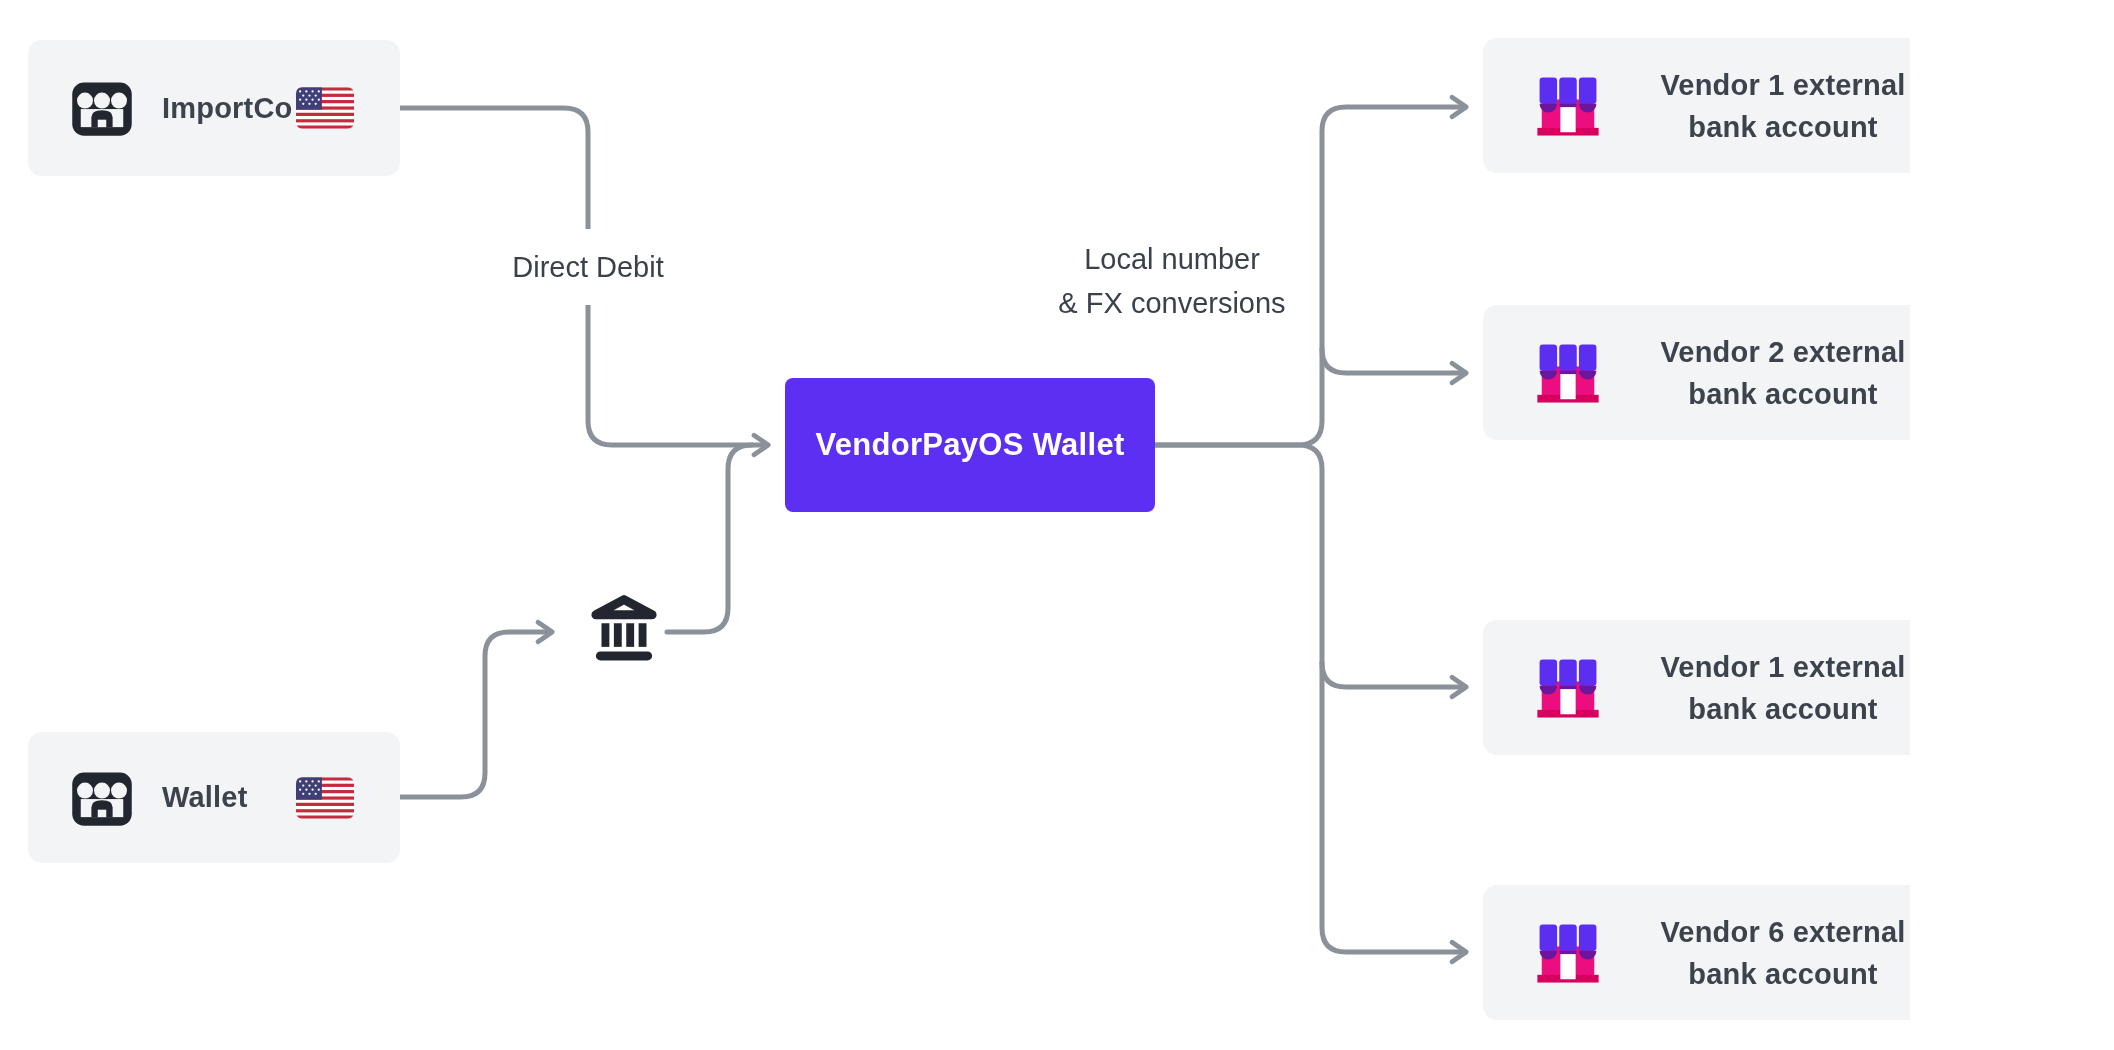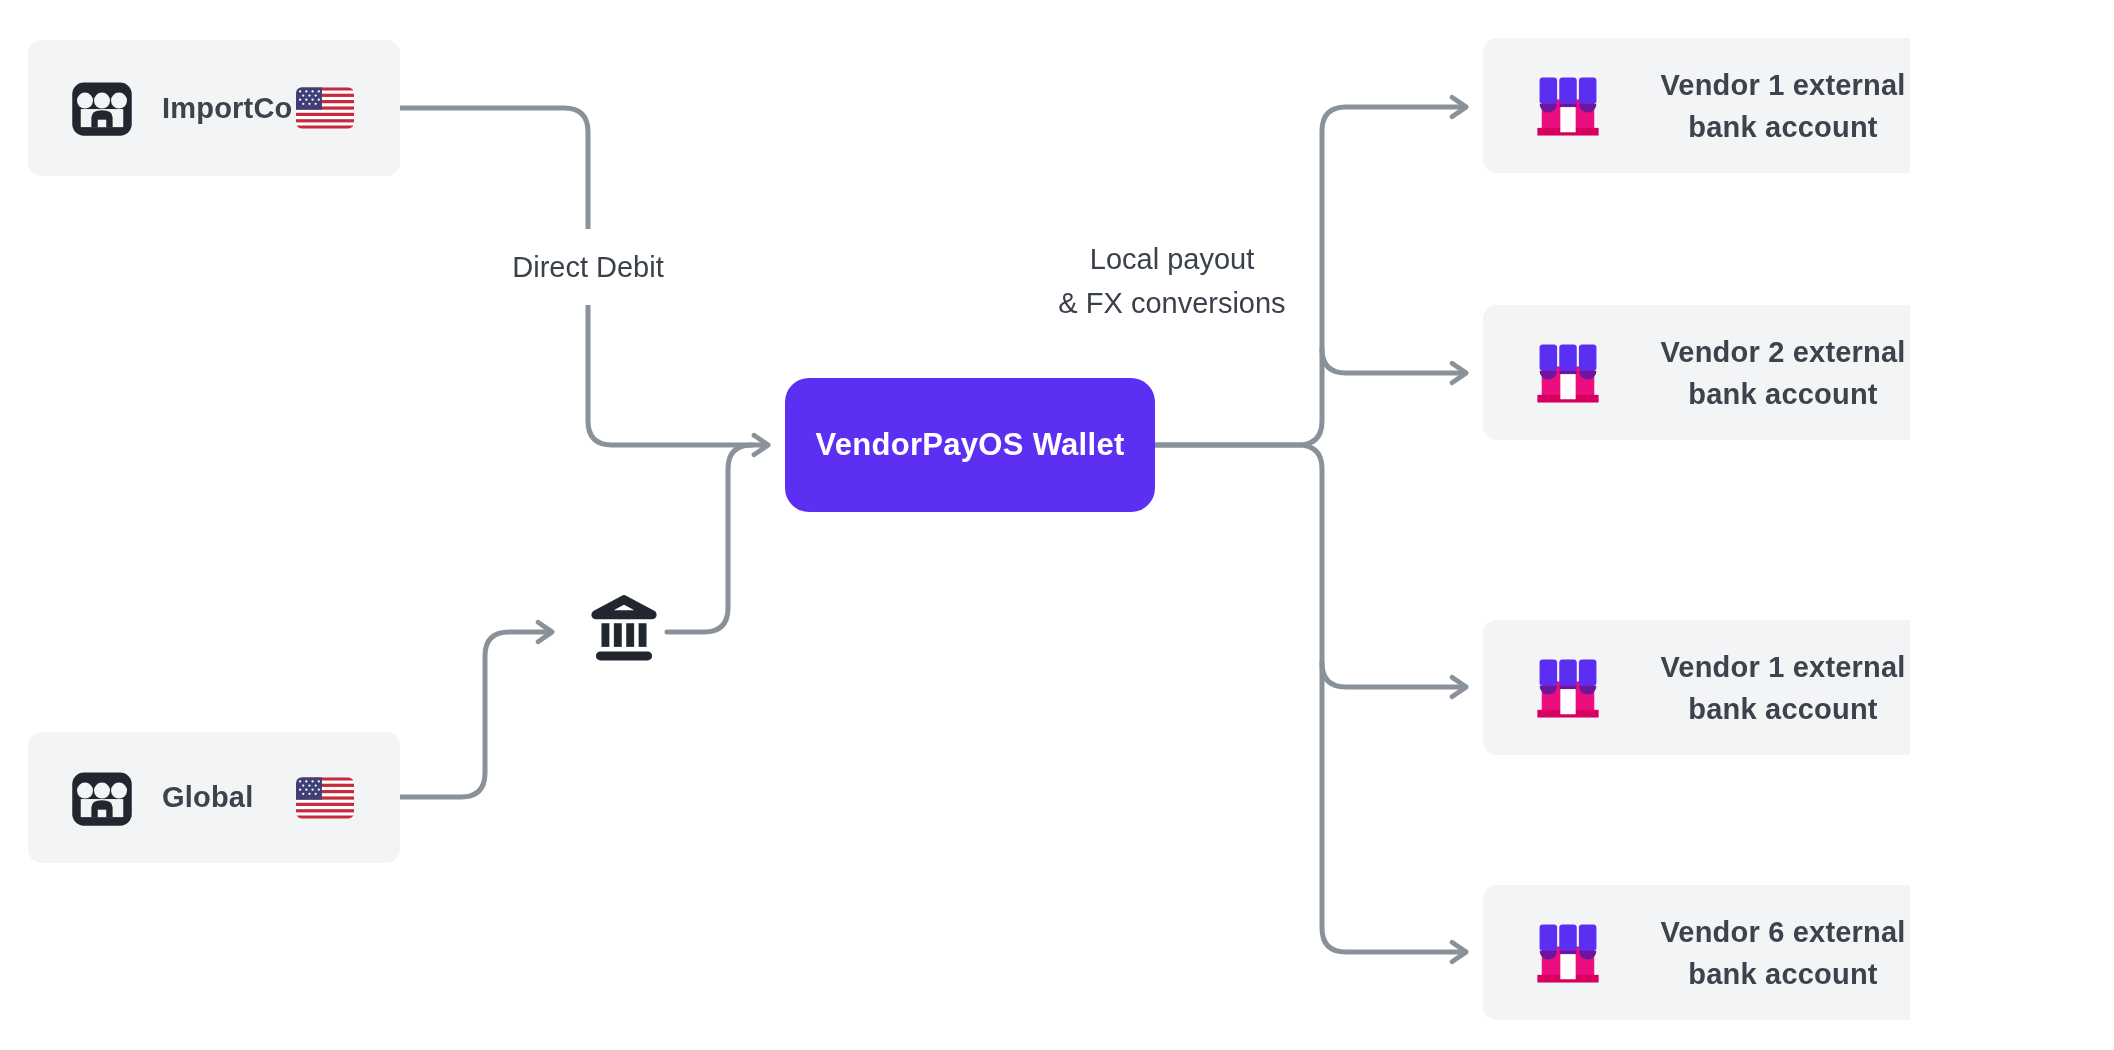--- a/index.html
+++ b/index.html
@@ -6,21 +6,21 @@
   body{font-family:"Liberation Sans", sans-serif;}
   .canvas{position:relative;width:1910px;height:1050px;background:#ffffff;overflow:hidden;}
   .connectors{position:absolute;left:0;top:0;width:2114px;height:1050px;}
 
   .card{position:absolute;background:#F3F4F6;border-radius:14px;}
   .payer{left:28px;width:372px;display:flex;align-items:center;padding:0 46px 0 40px;box-sizing:border-box;}
   .payer .name{font-size:29px;font-weight:700;color:#3C434D;margin-left:26px;letter-spacing:.2px;}
   .payer .flag{margin-left:auto;}
 
   .wallet{position:absolute;left:785px;top:378px;width:370px;height:134px;background:#5C2FF2;
-          border-radius:24px;display:flex;align-items:center;justify-content:center;
+          border-radius:8px;display:flex;align-items:center;justify-content:center;
           color:#ffffff;font-size:31px;font-weight:700;letter-spacing:.3px;}
 
   .float-label{position:absolute;transform:translate(-50%,-50%);color:#3A414B;font-size:29px;
                text-align:center;line-height:44px;white-space:nowrap;}
   .direct-debit{background:#ffffff;padding:16px 14px;}
 
   .global-account{position:absolute;left:624px;top:594px;transform:translateX(-50%);
                   display:flex;flex-direction:column;align-items:center;}
   .global-account .ga-text{margin-top:14px;color:#3A414B;font-size:29px;line-height:44px;text-align:center;white-space:nowrap;}
 
@@ -104,21 +104,21 @@
   <div class="card payer" style="top:732px;height:131px;">
     <svg width="68" height="68" viewBox="0 0 64 64">
       <rect x="4" y="8" width="56" height="50" rx="11" fill="#22272F"></rect>
       <circle cx="16" cy="25" r="7.5" fill="#F3F4F6"></circle>
         <circle cx="32" cy="25" r="7.5" fill="#F3F4F6"></circle>
         <circle cx="48" cy="25" r="7.5" fill="#F3F4F6"></circle>
       <rect x="12" y="33" width="40" height="17" fill="#F3F4F6"></rect>
       <path d="M22,50 V41 Q22,34 32,34 Q42,34 42,41 V50 Z" fill="#22272F"></path>
       <rect x="28" y="43" width="8" height="7" fill="#F3F4F6"></rect>
     </svg>
-    <span class="name">Global</span>
+    <span class="name">Wallet</span>
     <svg class="flag" width="58" height="42" viewBox="0 0 56 40">
       <defs>
           <clipPath id="rus2">
             <rect width="56" height="40" rx="6"></rect>
           </clipPath>
         </defs>
       <g clip-path="url(#rus2)">
         <rect width="56" height="40" fill="#ffffff"></rect>
         <g fill="#C62A3D">
           <rect y="0" width="56" height="3.1"></rect>
@@ -146,21 +146,21 @@
             <circle cx="13" cy="16" r="1.1"></circle>
             <circle cx="19" cy="16" r="1.1"></circle>
         </g>
       </g>
     </svg>
   </div>
 
   <div class="float-label direct-debit" style="left:588px;top:267px;">Direct Debit</div>
 
   <div class="float-label" style="left:1172px;top:281px;">
-    <div>Local payout</div>
+    <div>Local number</div>
     <div>&amp; FX conversions</div>
   </div>
 
   <div class="wallet">VendorPayOS Wallet</div>
 
   <div class="global-account">
     <svg width="76" height="72" viewBox="0 0 64 64">
       <polygon points="32,5 57,18.5 7,18.5" fill="none" stroke="#22272F" stroke-width="8" stroke-linejoin="round"></polygon>
       <g fill="#22272F">
         <rect x="12" y="26" width="7" height="21"></rect>

